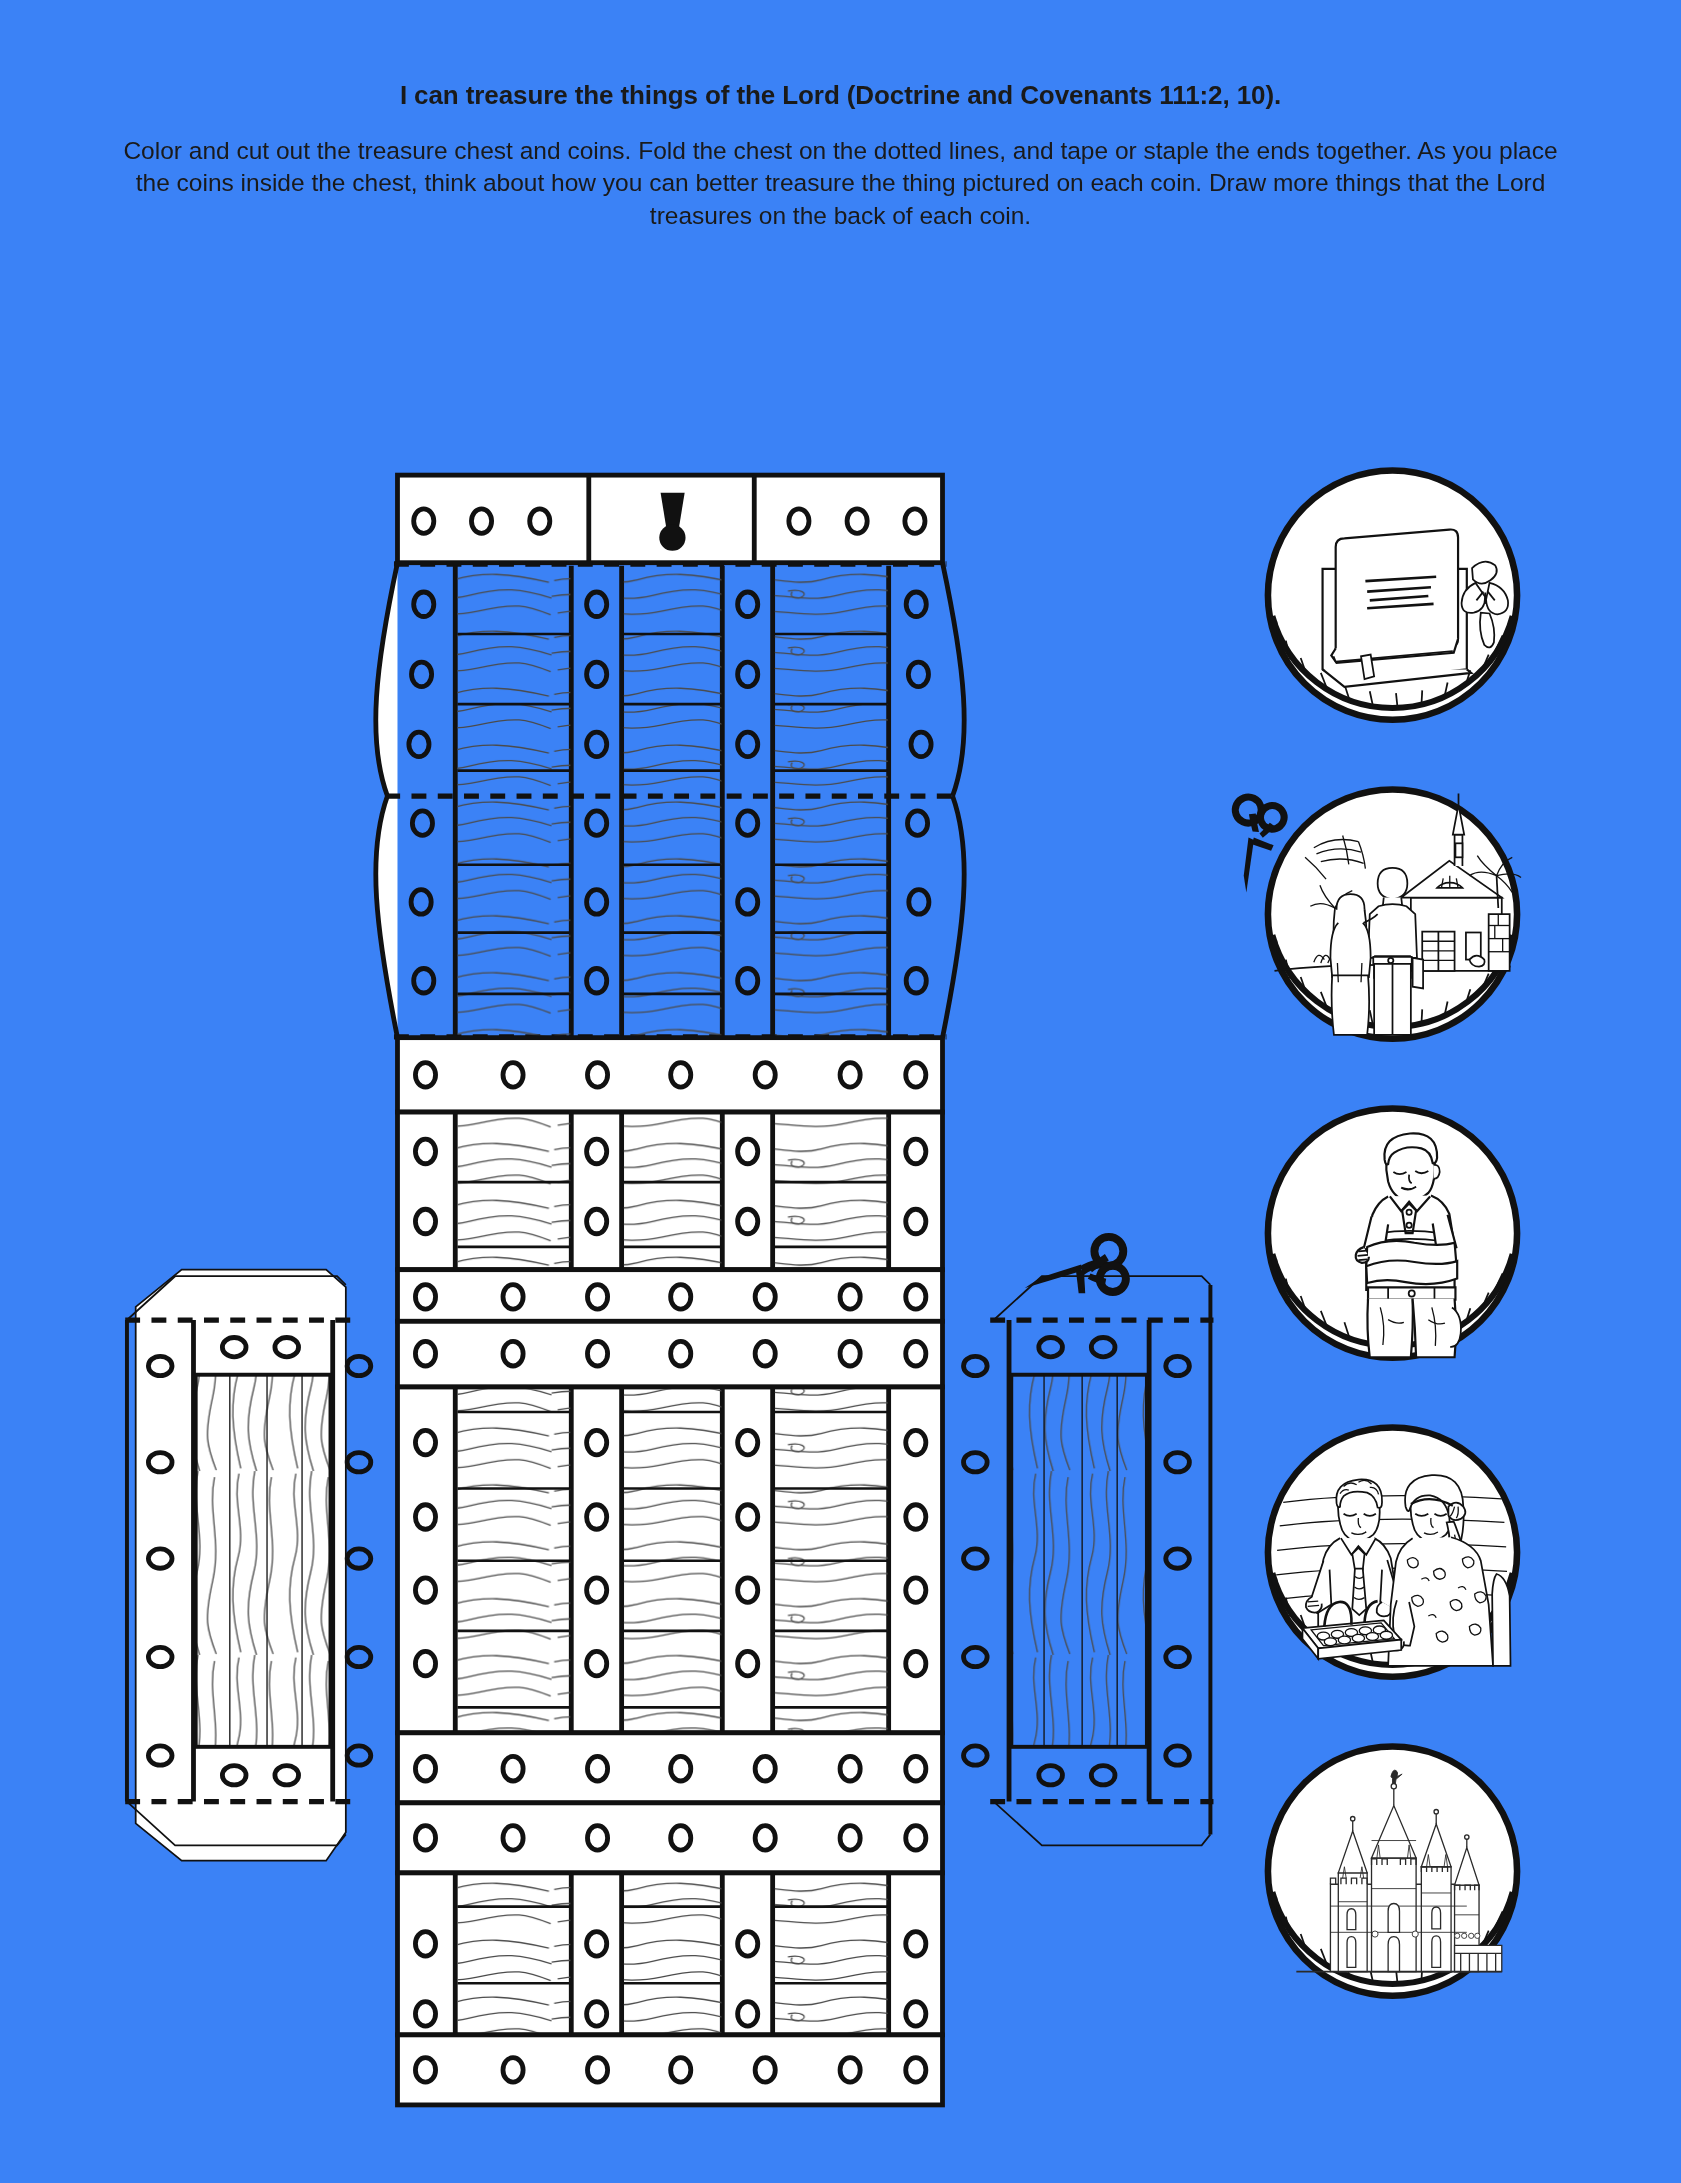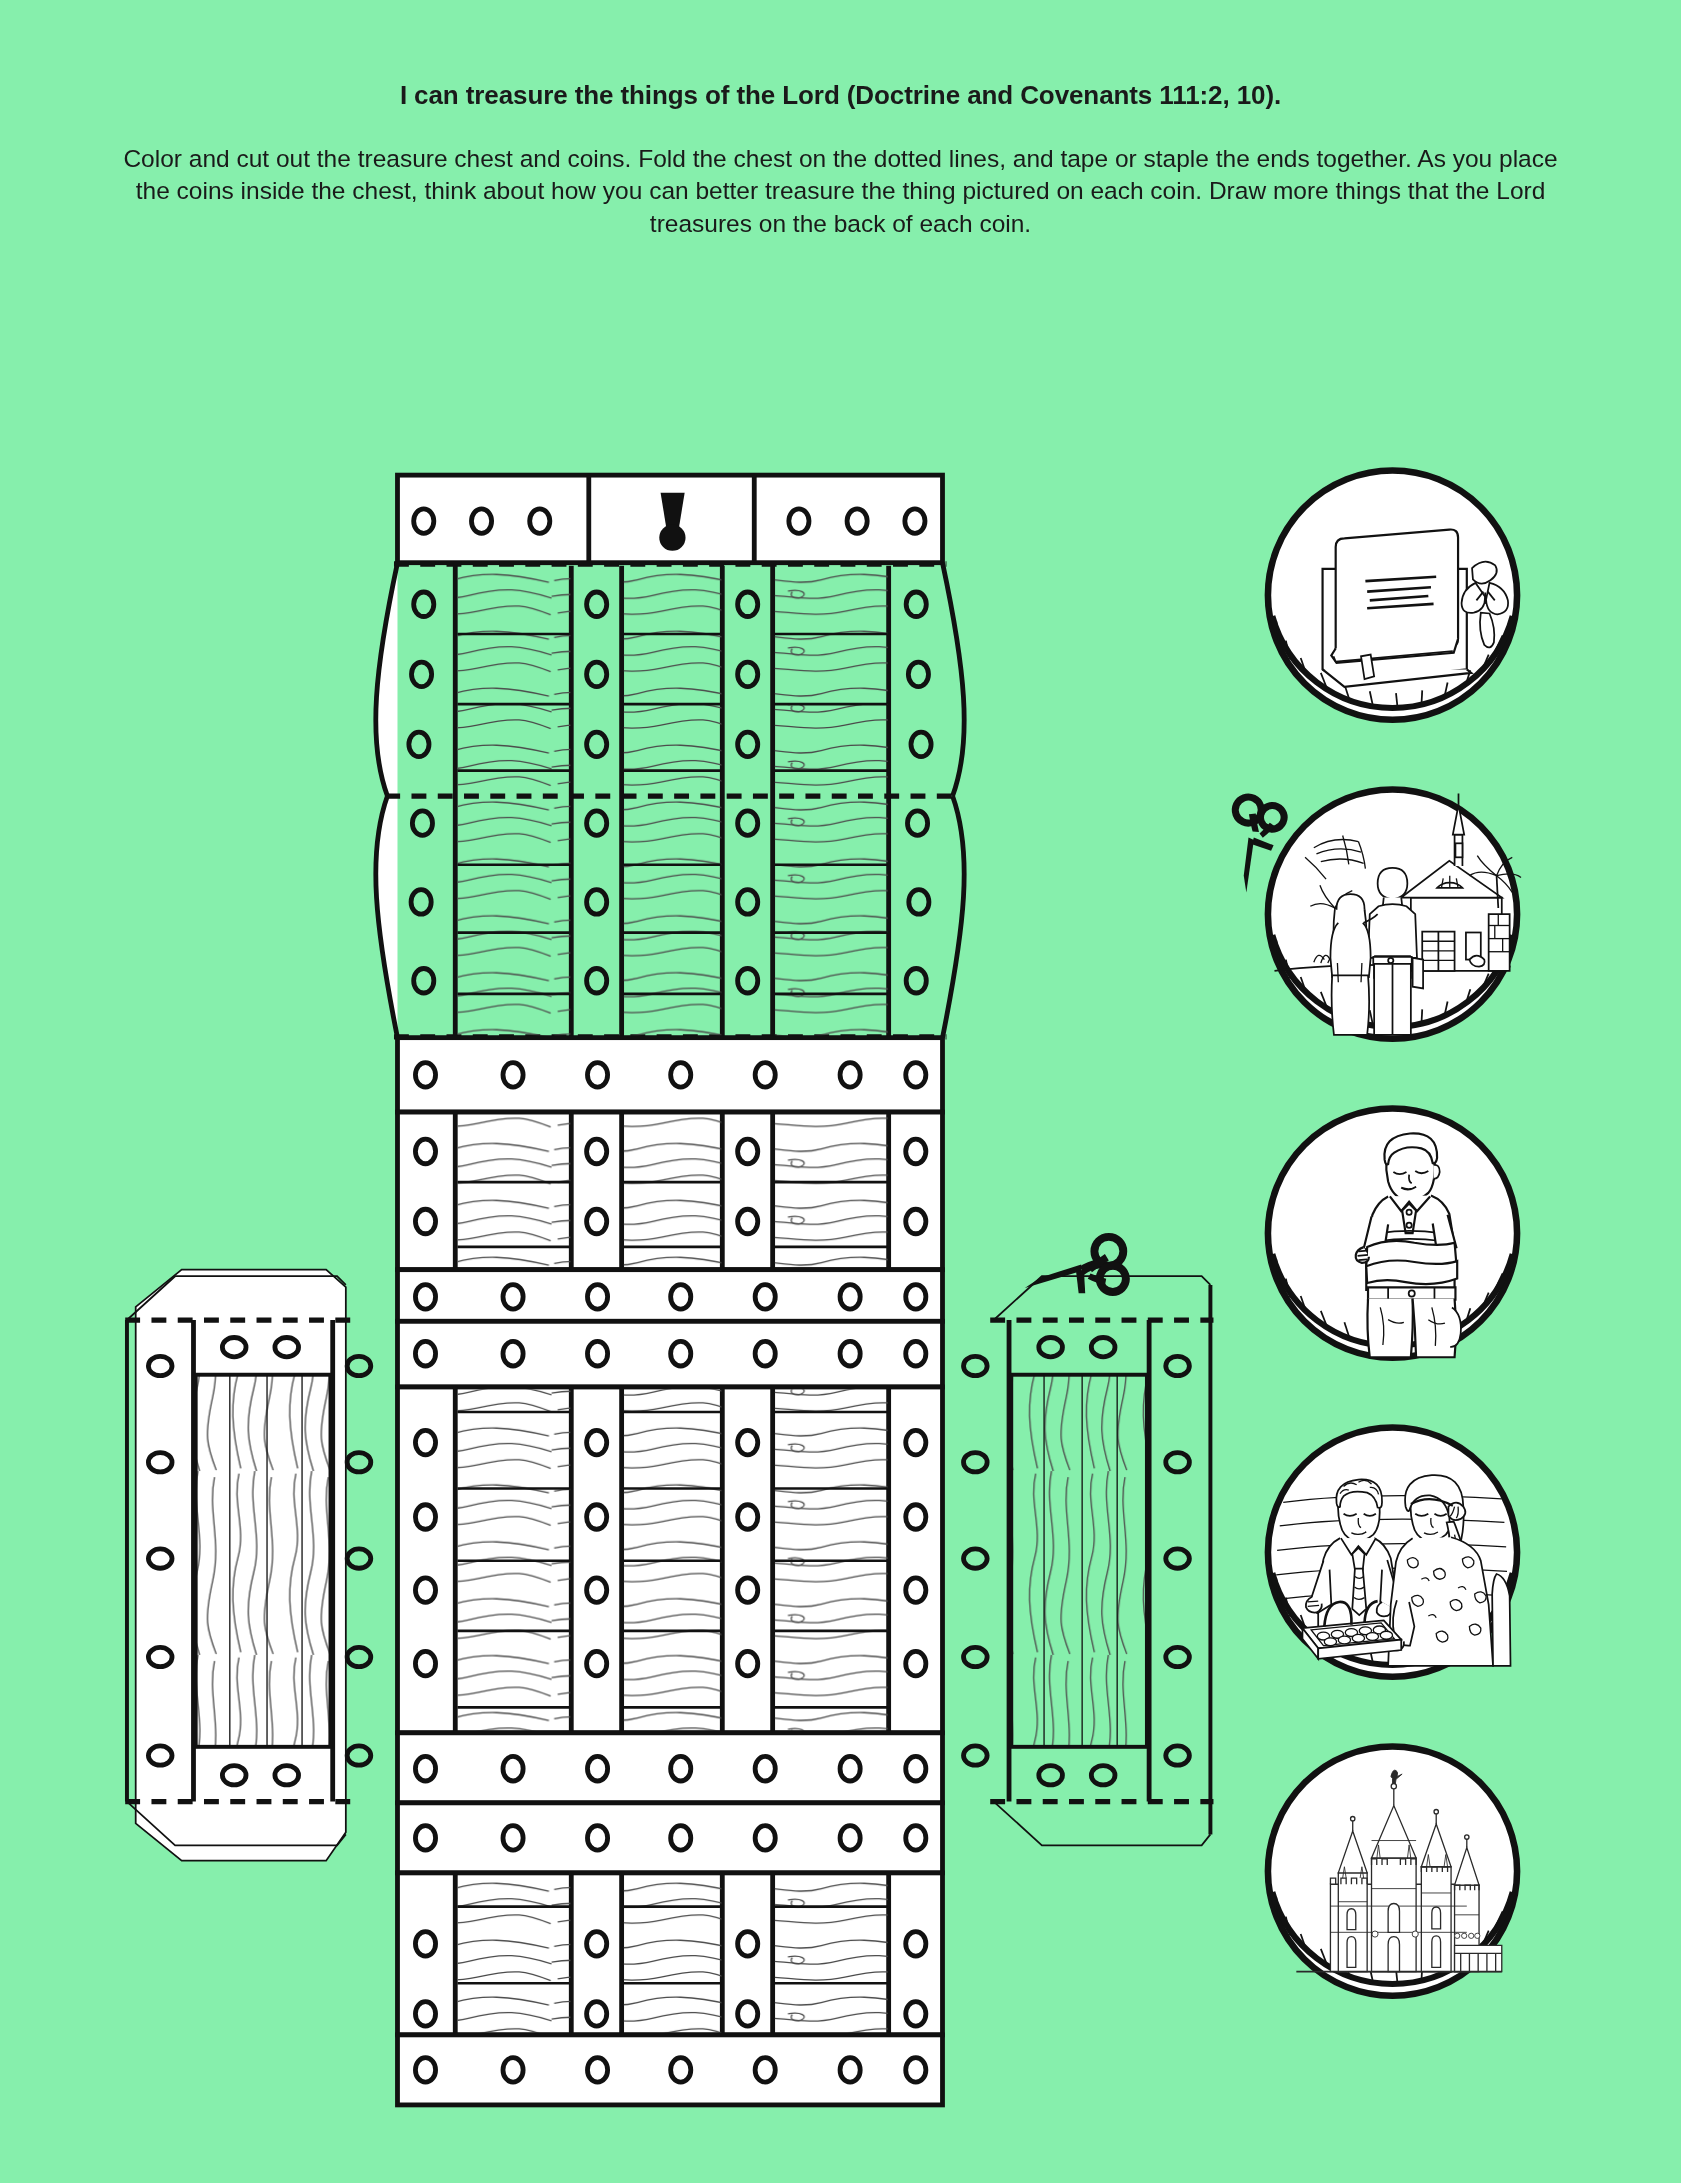--- a/index.html
+++ b/index.html
@@ -4,39 +4,39 @@
 <title>Treasure Chest Activity Page</title>
 <style>
   html,body{margin:0;padding:0;background:#ffffff;}
   body{
     width:1681px;height:2183px;
     font-family:"Liberation Sans", sans-serif;
     color:#1a1a1a;
     position:relative;
     overflow:hidden;
   }
-  .page{position:relative;width:1681px;height:2183px;background:#86efac;}
+  .page{position:relative;width:1681px;height:2183px;background:#3b82f6;}
 
   
   .header{
     position:absolute;left:0;top:0;width:1681px;
     text-align:center;
   }
   .title{
     font-size:26px;
     font-weight:bold;
     letter-spacing:-0.1px;
     margin:0;
     padding-top:81px;
     line-height:1.1;
     color:#1a1a1a;
   }
   .instructions{
     width:1436px;
-    margin:12px auto;
+    margin:4px auto;
     padding-top:21px;
     font-size:24.5px;
     line-height:1.34;
     color:#1a1a1a;
     text-align:center;
   }
 
   
   .stage{position:absolute;left:0;top:0;width:1681px;height:2183px;}
   .stage svg{position:absolute;left:0;top:0;}

